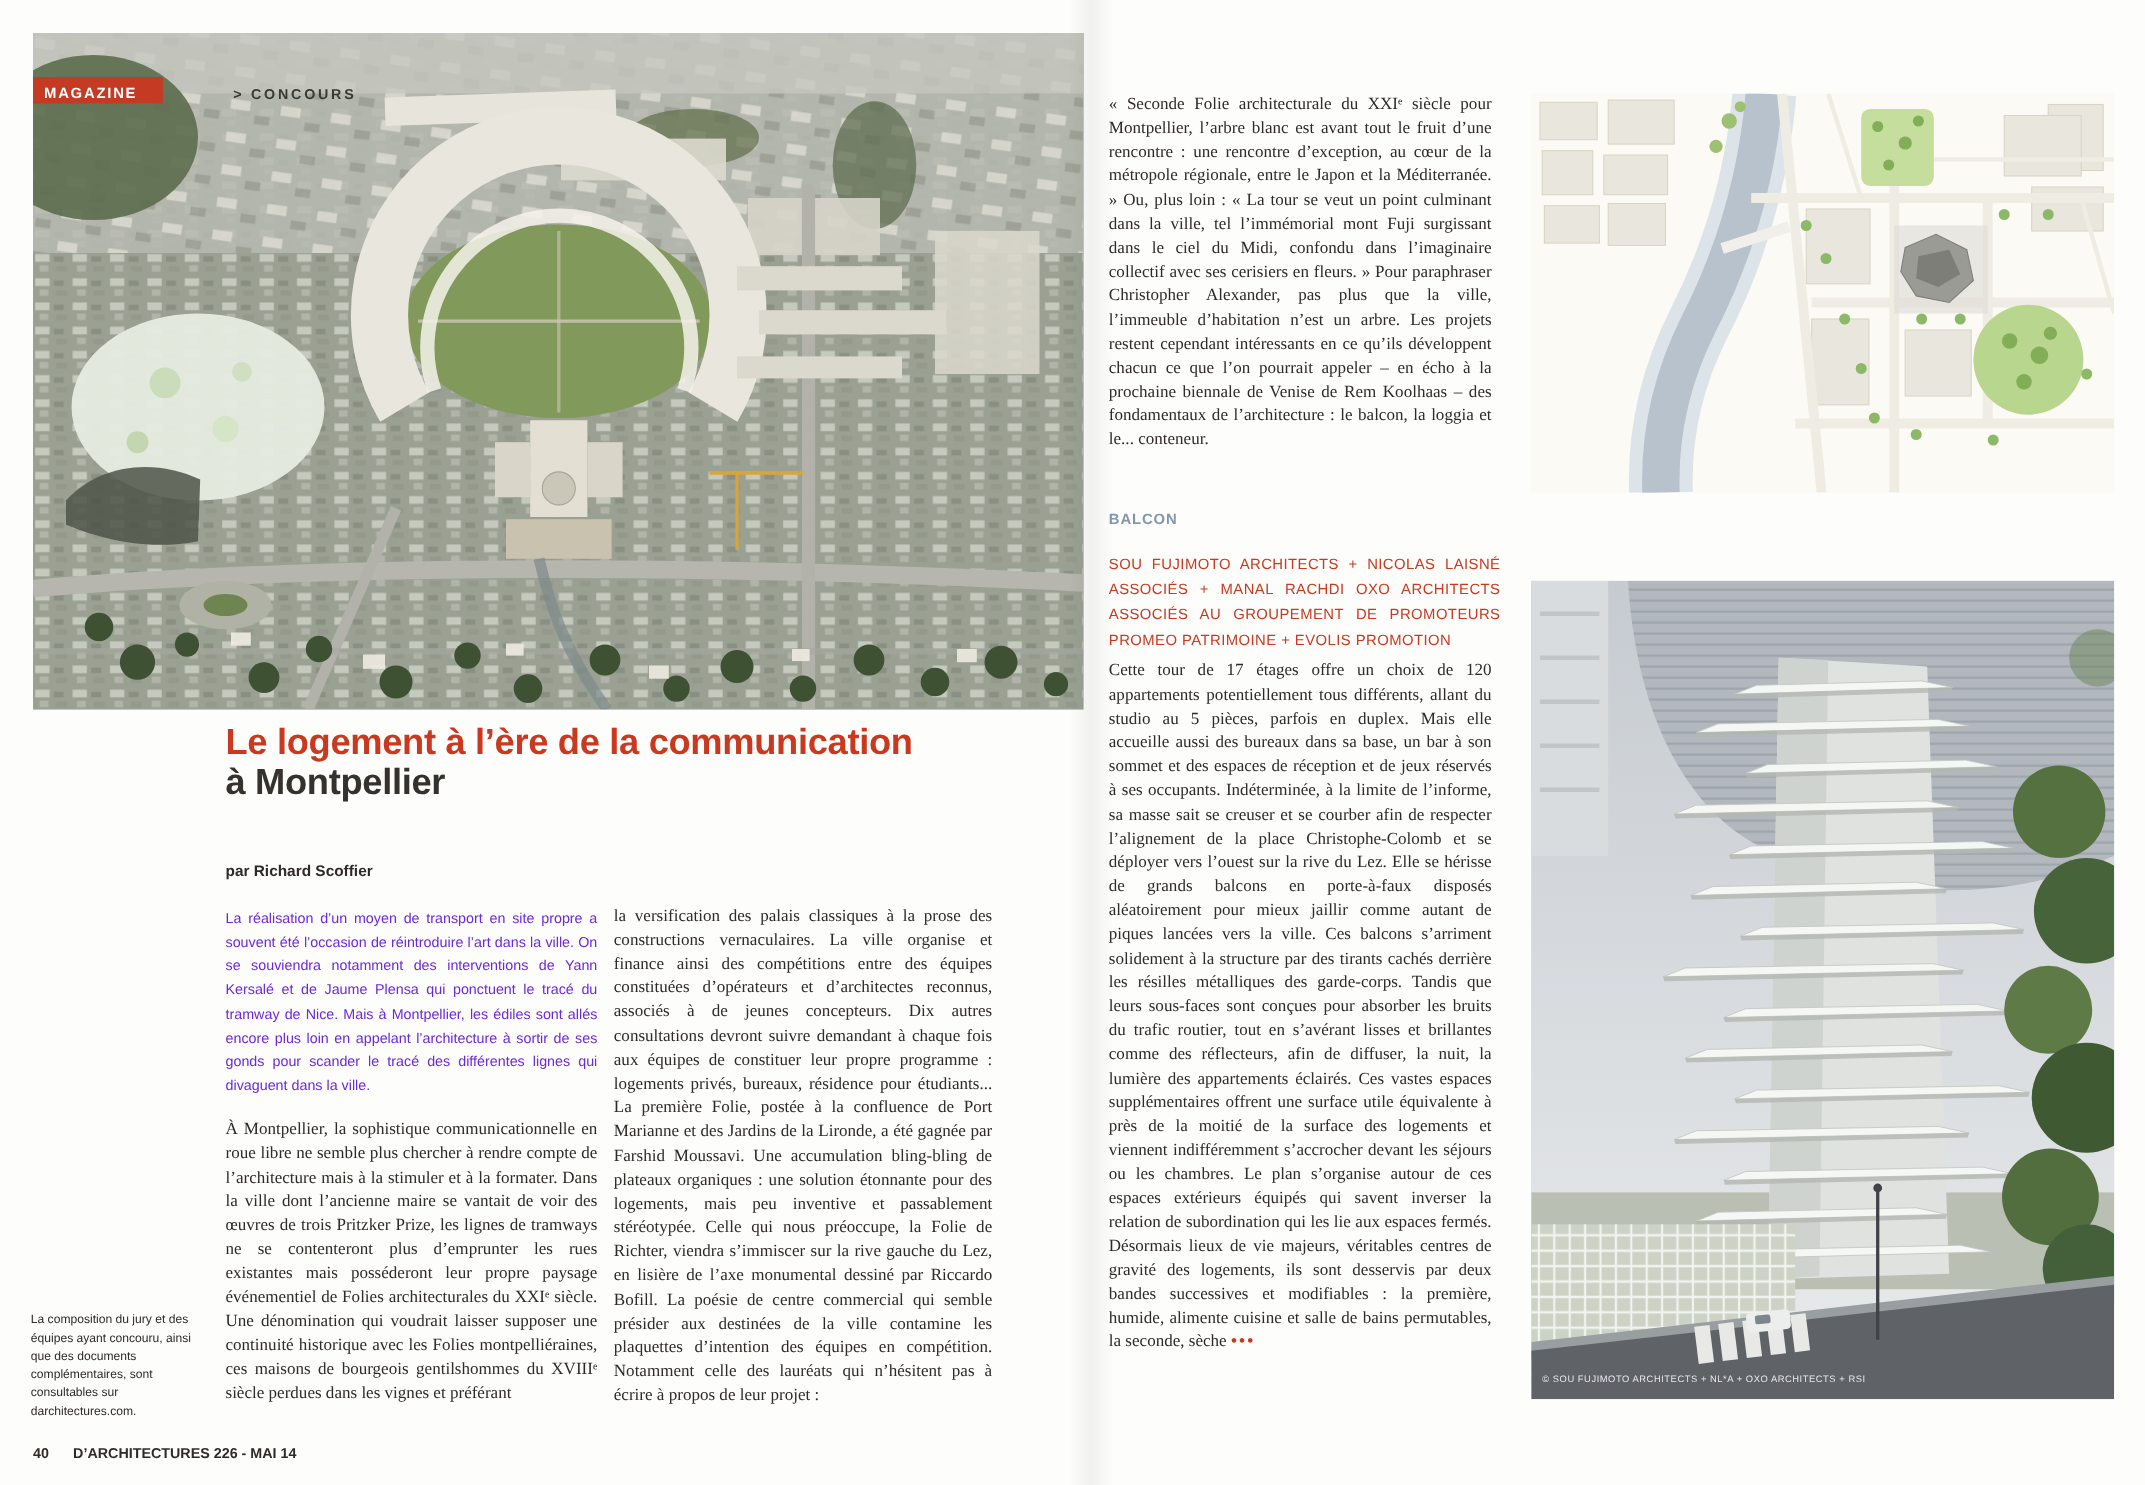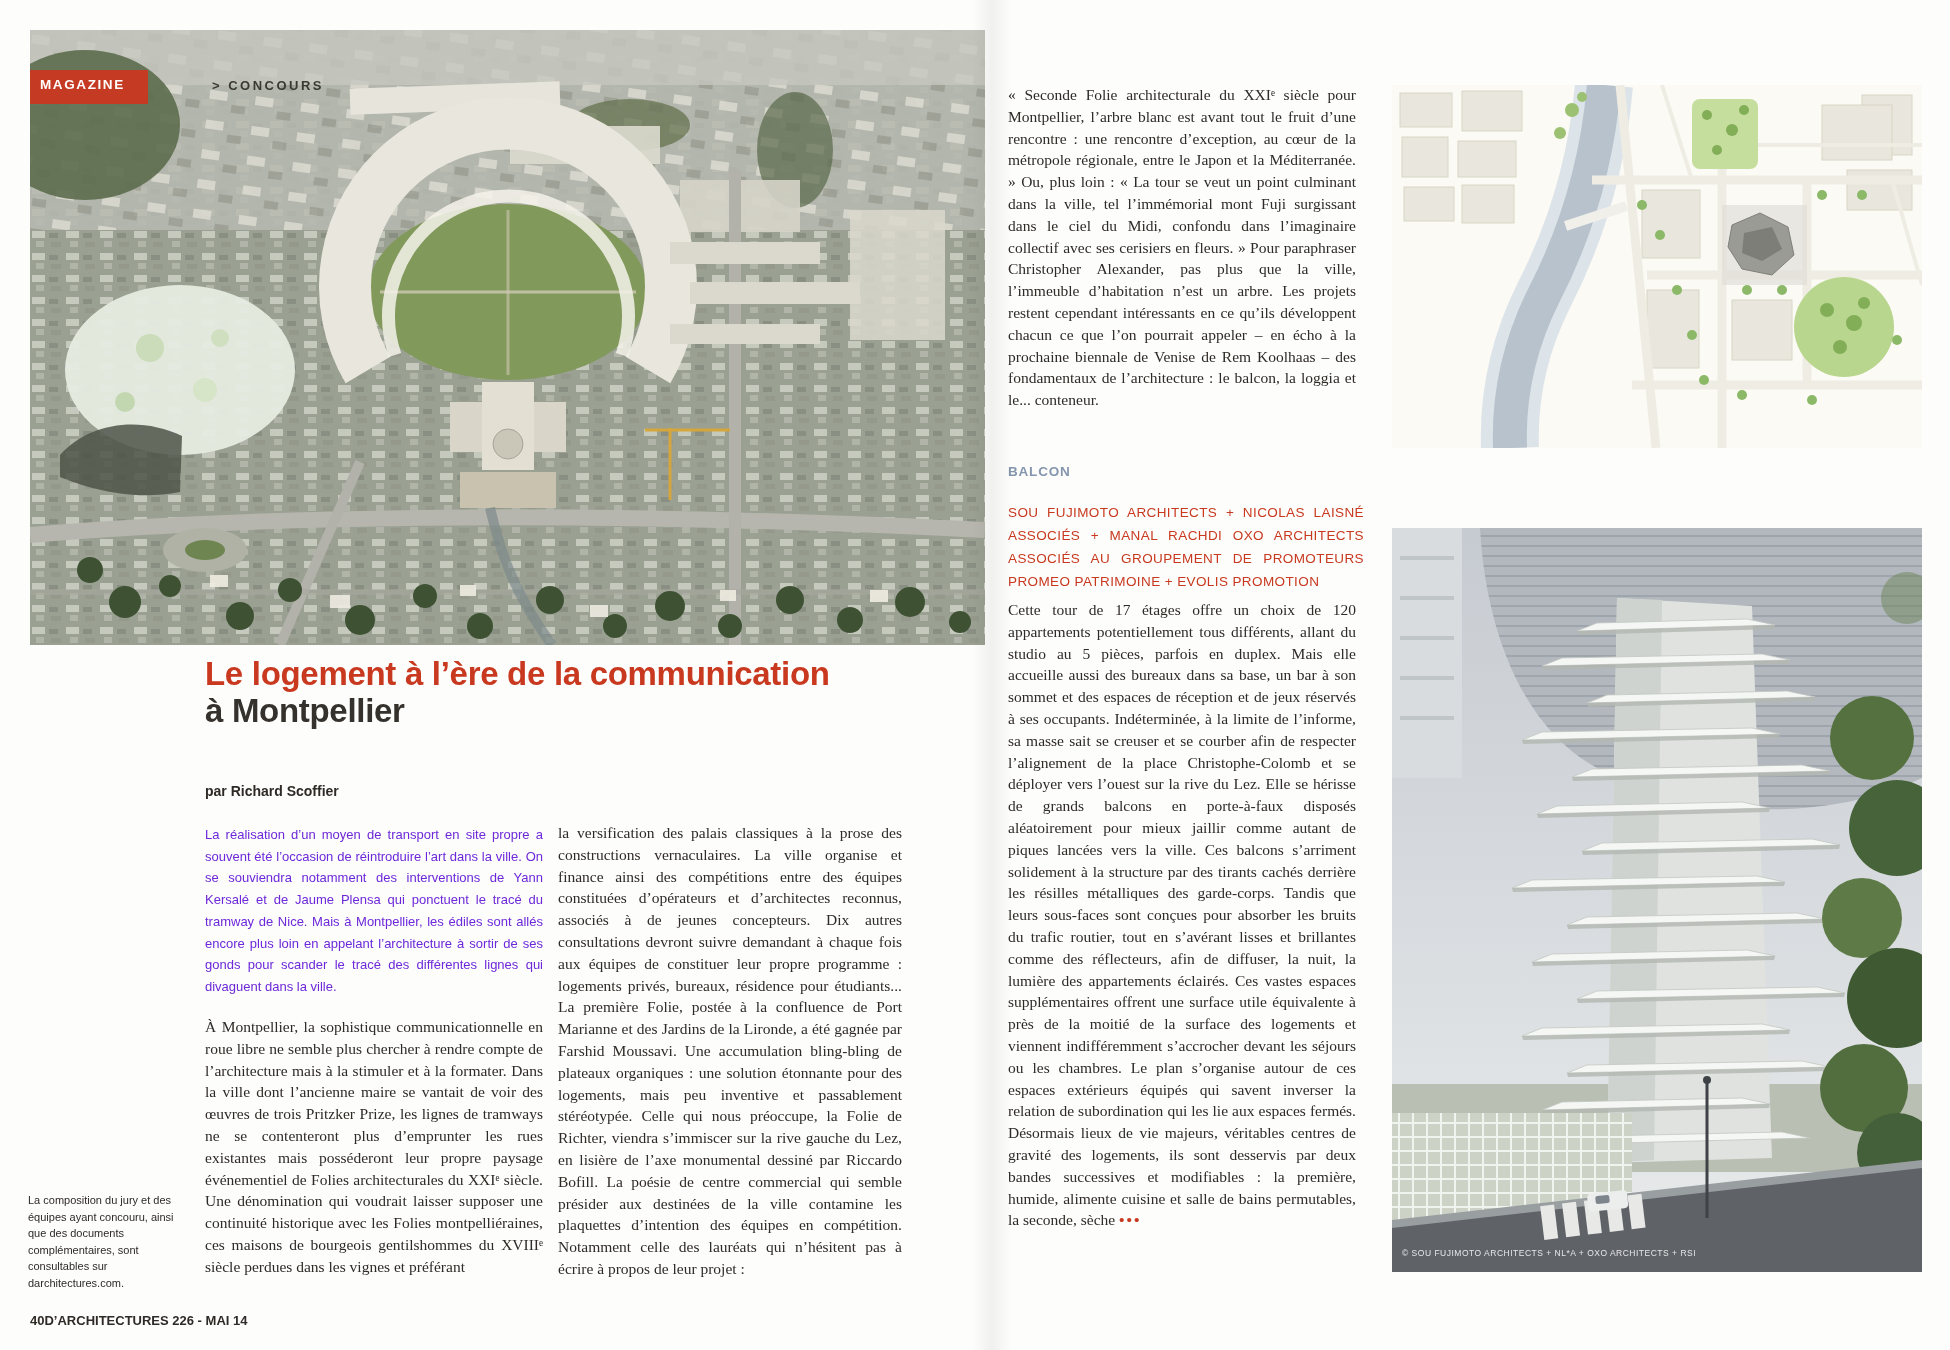--- a/index.html
+++ b/index.html
@@ -4,21 +4,21 @@
 <style>
   html,body{margin:0;padding:0;background:#dedede;}
   .page{position:relative;width:1950px;height:1350px;background:#fdfdfc;overflow:hidden;
         font-family:"Liberation Sans",sans-serif;color:#2e2a26;}
   .abs{position:absolute;}
   p{margin:0;}
 
   
   .hero{left:30px;top:30px;width:955px;height:615px;background:#9aa092;overflow:hidden;}
   .hero svg{display:block;width:100%;height:100%;}
-  .magazine-band{left:30px;top:70px;width:118px;height:34px;background:#c43a22;
+  .magazine-band{left:30px;top:70px;width:118px;height:24px;background:#c43a22;
         color:#ffffff;font-weight:bold;font-size:13.5px;letter-spacing:1.6px;
         line-height:30px;padding-left:10px;box-sizing:border-box;}
   .section-label{left:212px;top:78px;color:#3a3a35;font-weight:bold;font-size:13px;
         letter-spacing:2.5px;}
   .photo-credit{color:rgba(255,255,255,0.88);font-size:9.5px;letter-spacing:0.6px;margin-top:40px;}
 
   
   .title-red{left:205px;top:655px;font-size:33px;font-weight:bold;color:#c8391f;
         letter-spacing:-0.3px;}
   .title-black{left:205px;top:693px;font-size:33px;font-weight:bold;color:#35322d;
@@ -45,21 +45,21 @@
 
   
   .map{left:1392px;top:85px;width:530px;height:363px;background:#fbfaf5;overflow:hidden;}
   .map svg,.render svg{display:block;width:100%;height:100%;}
   .render{left:1392px;top:528px;width:530px;height:744px;background:#d6d9db;overflow:hidden;}
   .render-credit{left:1402px;top:1248px;color:rgba(255,255,255,0.85);font-size:8.5px;
         letter-spacing:0.5px;}
 
   
   .footer{left:30px;top:1313px;font-size:13px;font-weight:bold;color:#2e2a26;
-        display:flex;}
+        display:flex;gap:22px;}
 
   
   .fold{left:972px;top:0;width:40px;height:1350px;
         background:linear-gradient(90deg,rgba(0,0,0,0) 0%,rgba(0,0,0,0.05) 50%,rgba(0,0,0,0) 100%);}
 </style>
 </head>
 <body>
 
 <div class="page">
 

